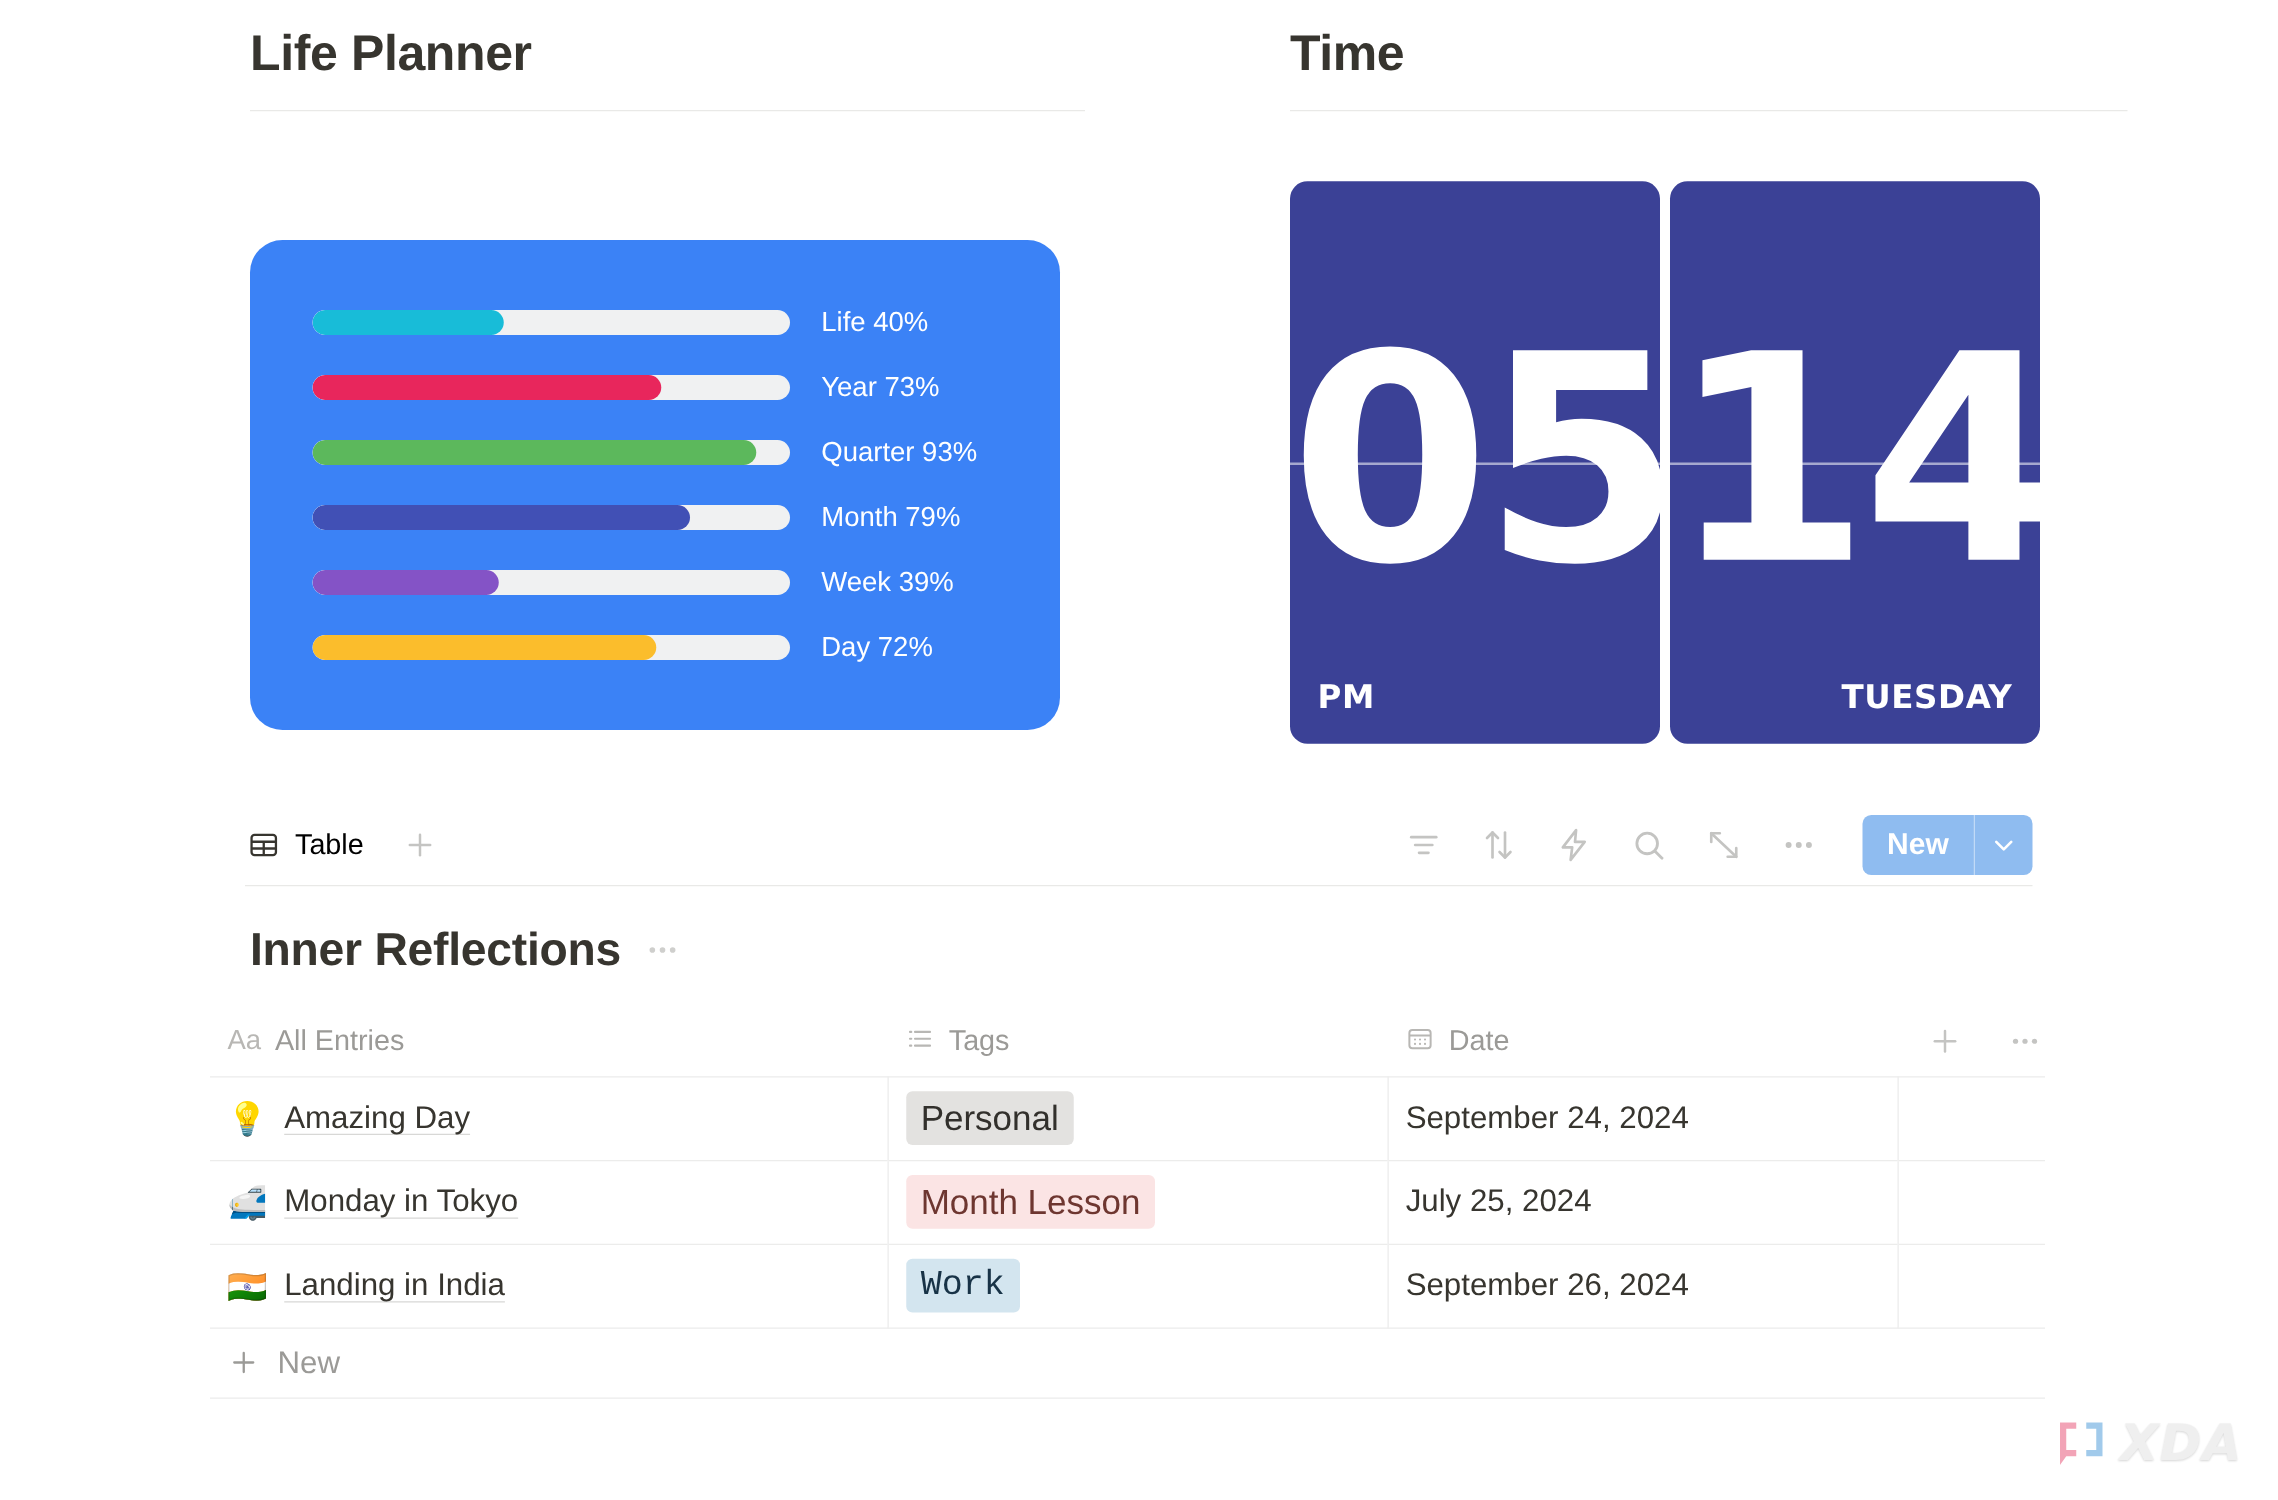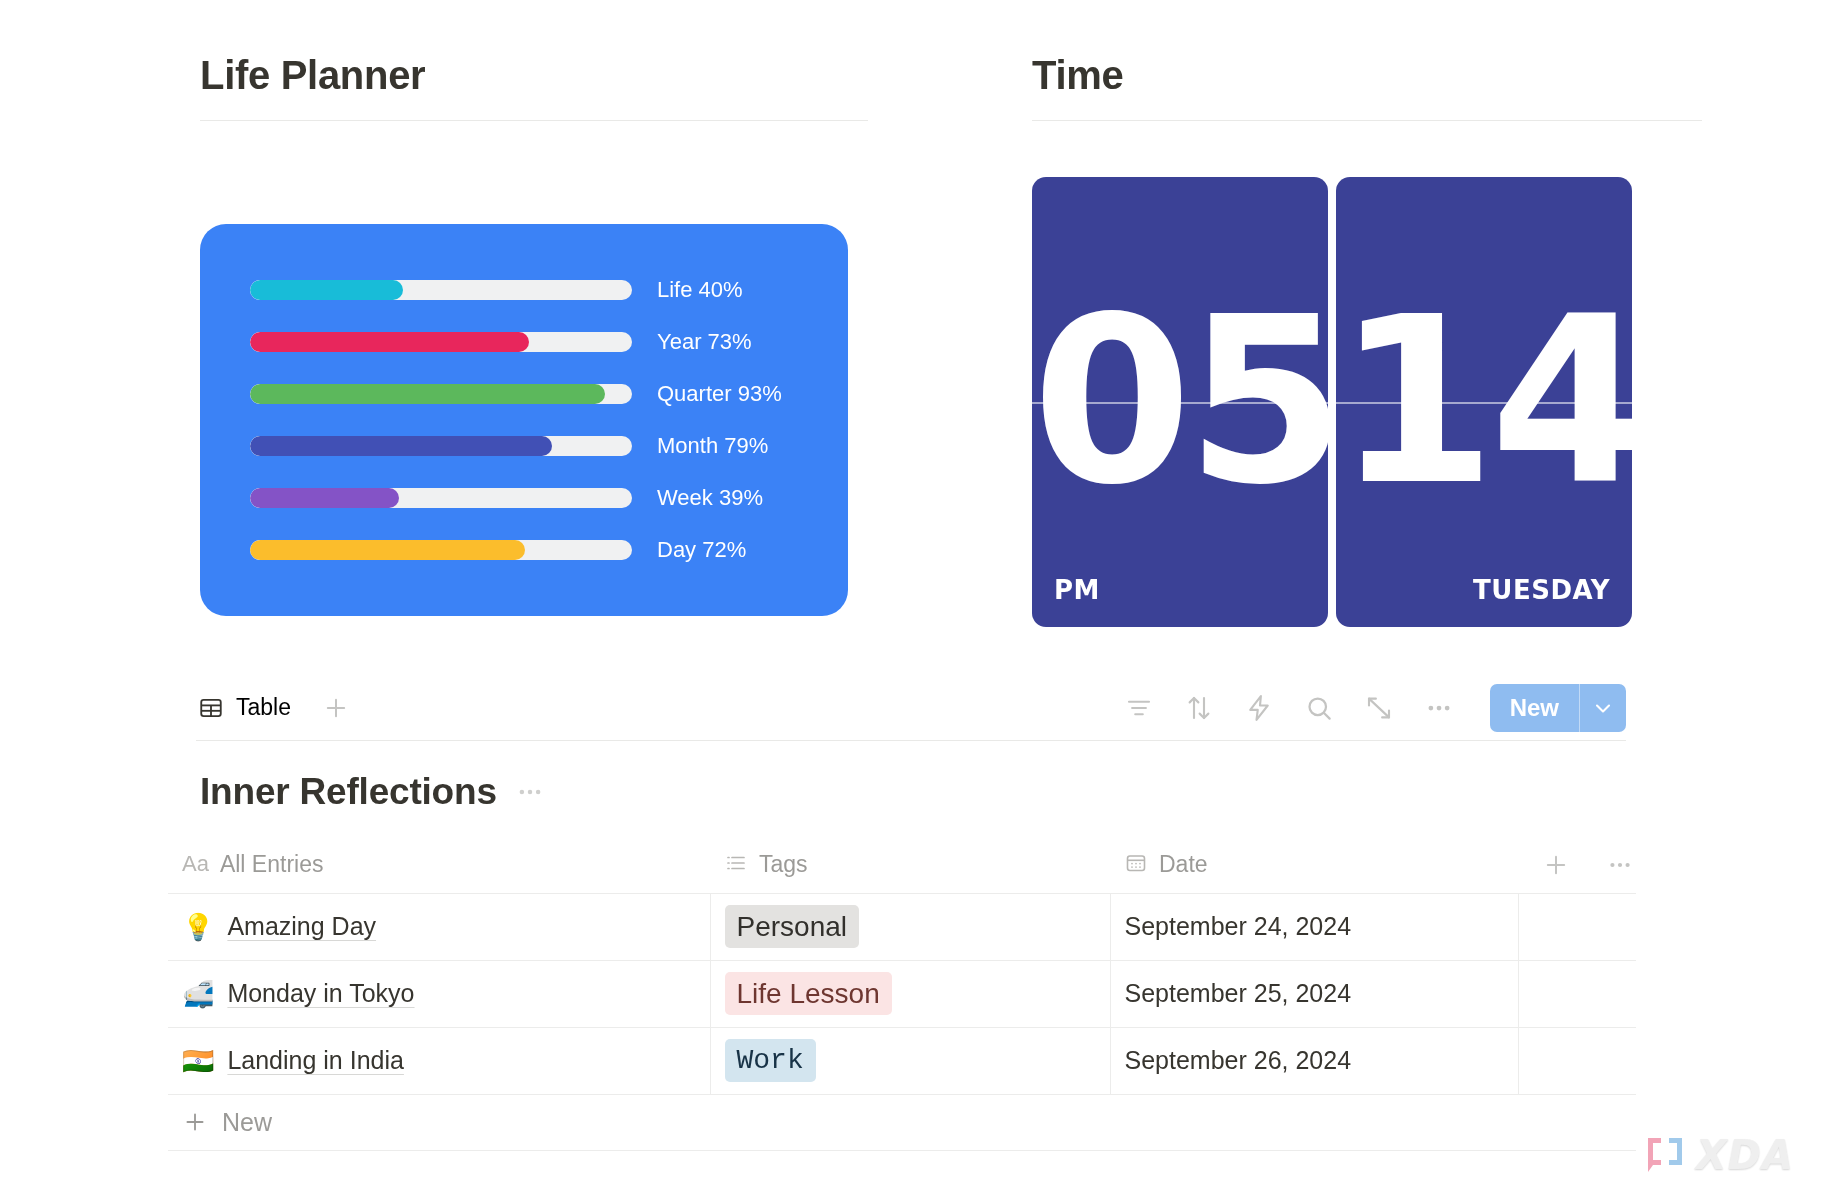--- a/index.html
+++ b/index.html
@@ -15,21 +15,21 @@
   .page {
     position: relative;
     width: 1822px;
     height: 1200px;
     background: #ffffff;
   }
 
   
   .widgets-row {
     display: flex;
-    padding: 52px 0 0 0;
+    padding: 20px 0 0 0;
   }
 
   .col-left  { width: 872px; padding-left: 200px; }
   .col-right { width: 950px; padding-left: 160px; }
 
   .col-title {
     font-size: 40px;
     font-weight: 700;
     color: #37352f;
     letter-spacing: -0.3px;
@@ -564,23 +564,23 @@
       </tr>
 
       <tr>
         <td>
           <div class="cell-name">
             <span class="emoji">🚅</span>
             <span class="entry-link">Monday in Tokyo</span>
           </div>
         </td>
         <td>
-          <span class="tag tag-life">Life Lesson</span>
+          <span class="tag tag-life">Month Lesson</span>
         </td>
-        <td>September 25, 2024</td>
+        <td>July 25, 2024</td>
         <td></td>
       </tr>
 
       <tr>
         <td>
           <div class="cell-name">
             <span class="emoji">🇮🇳</span>
             <span class="entry-link">Landing in India</span>
           </div>
         </td>

